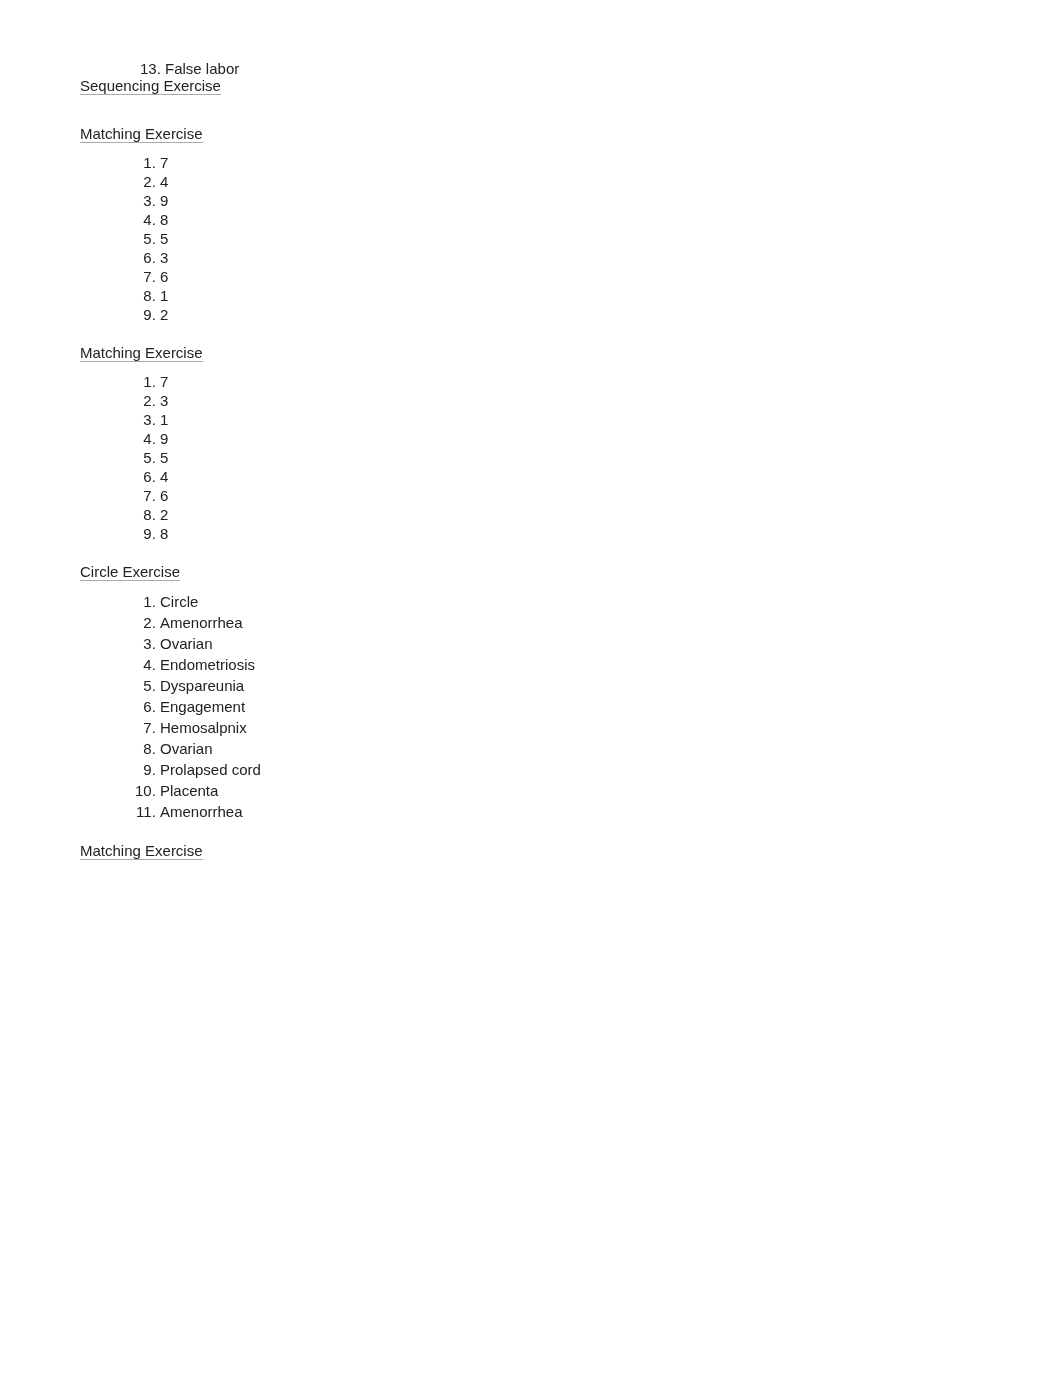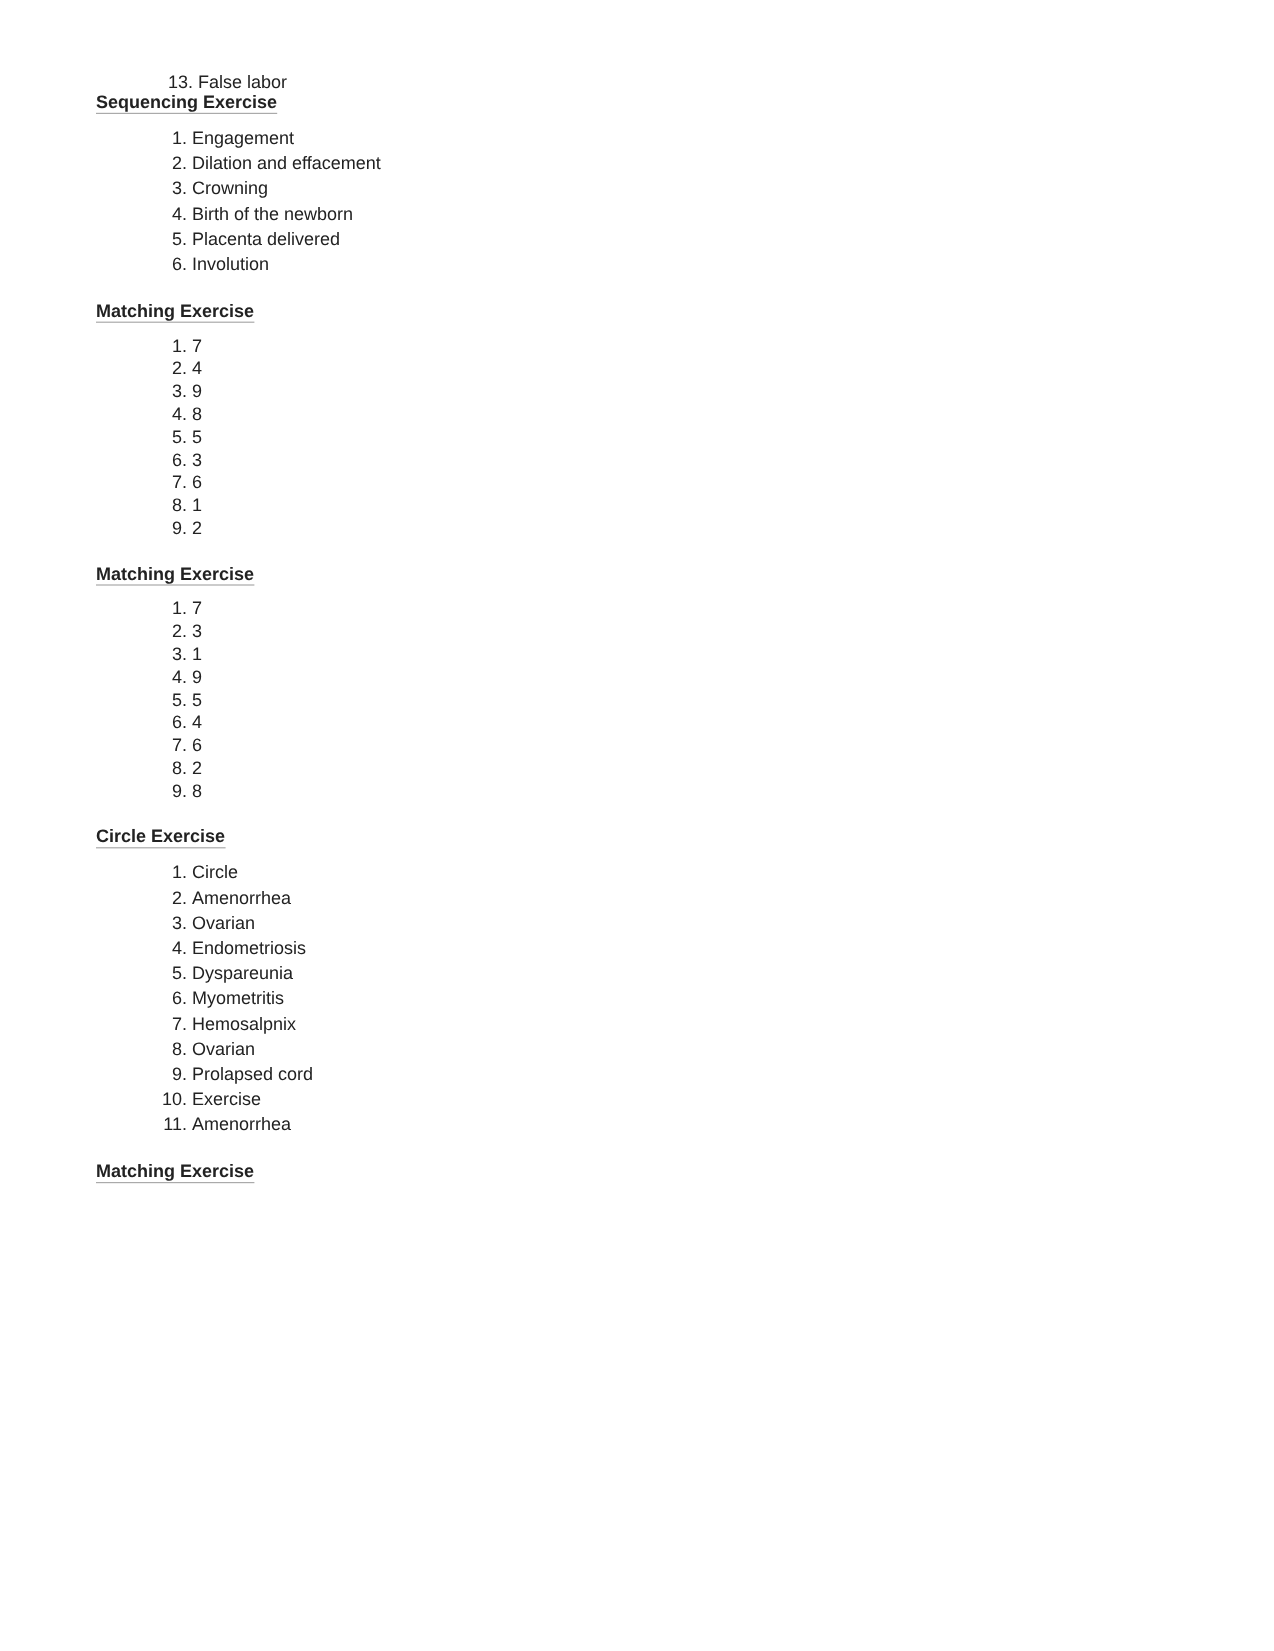--- a/index.html
+++ b/index.html
@@ -17,21 +17,21 @@
       min-height: 1376px;
       padding: 60px 80px;
     }
 
     .item-13 {
       margin-left: 60px;
     }
 
     .section-heading {
       font-size: 15px;
-      font-weight: bold;
+      font-weight: normal;
       color: #222;
       border-bottom: 1px solid #aaa;
       display: inline-block;
       margin-bottom: 10px;
     }
 
     .section {
       margin-bottom: 20px;
     }
 
@@ -51,28 +51,20 @@
   </style>
 </head>
 <body>
 
 <div class="item-13">
   <span>13. False labor</span>
 </div>
 
 <div class="section">
   <div class="section-heading">Sequencing Exercise</div>
-  <ol>
-    <li><span>Engagement</span></li>
-    <li><span>Dilation and effacement</span></li>
-    <li><span>Crowning</span></li>
-    <li><span>Birth of the newborn</span></li>
-    <li><span>Placenta delivered</span></li>
-    <li><span>Involution</span></li>
-  </ol>
 </div>
 
 <div class="section">
   <div class="section-heading">Matching Exercise</div>
   <ol class="tight">
     <li><span>7</span></li>
     <li><span>4</span></li>
     <li><span>9</span></li>
     <li><span>8</span></li>
     <li><span>5</span></li>
@@ -99,24 +91,24 @@
 </div>
 
 <div class="section">
   <div class="section-heading">Circle Exercise</div>
   <ol>
     <li><span>Circle</span></li>
     <li><span>Amenorrhea</span></li>
     <li><span>Ovarian</span></li>
     <li><span>Endometriosis</span></li>
     <li><span>Dyspareunia</span></li>
-    <li><span>Myometritis</span></li>
+    <li><span>Engagement</span></li>
     <li><span>Hemosalpnix</span></li>
     <li><span>Ovarian</span></li>
     <li><span>Prolapsed cord</span></li>
-    <li><span>Exercise</span></li>
+    <li><span>Placenta</span></li>
     <li><span>Amenorrhea</span></li>
   </ol>
 </div>
 
 <div class="section">
   <div class="section-heading">Matching Exercise</div>
 </div>
 
 </body></html>

